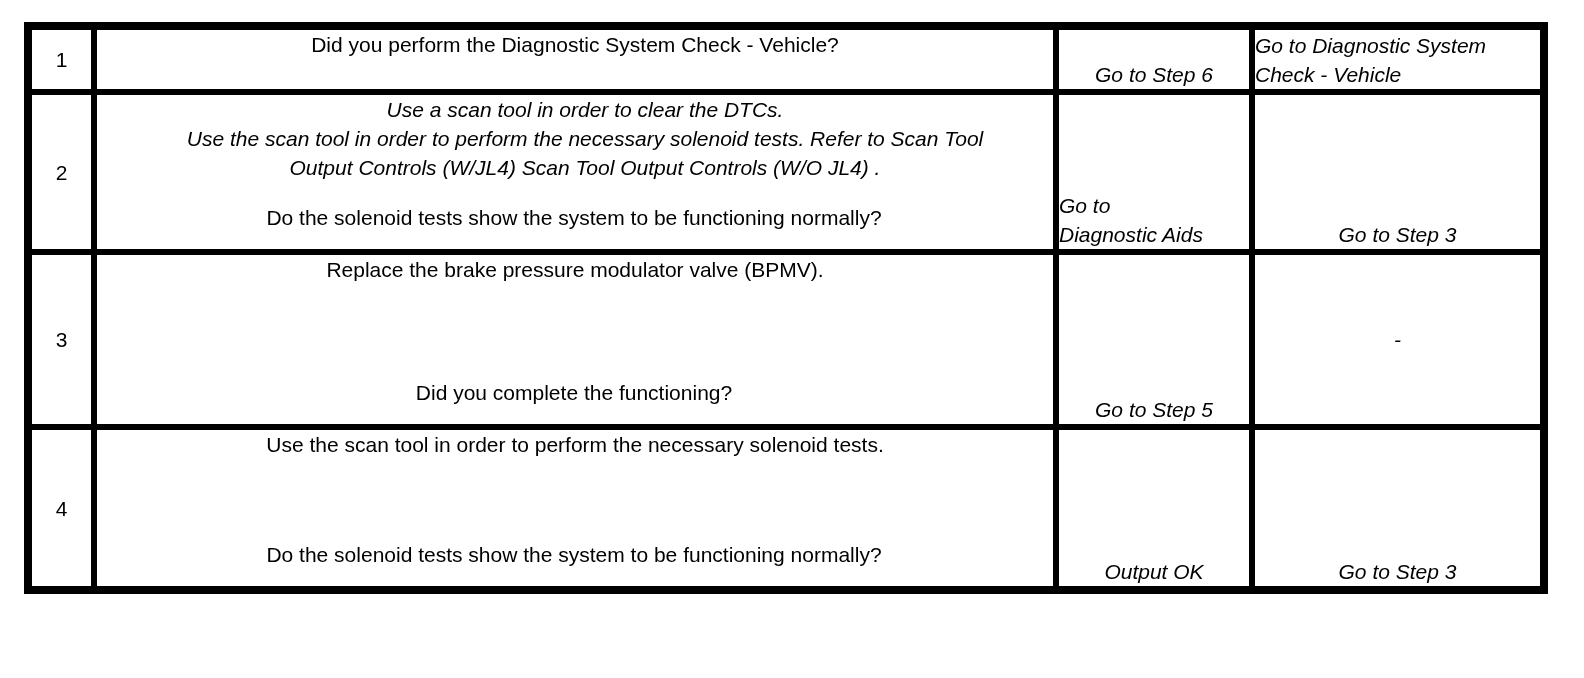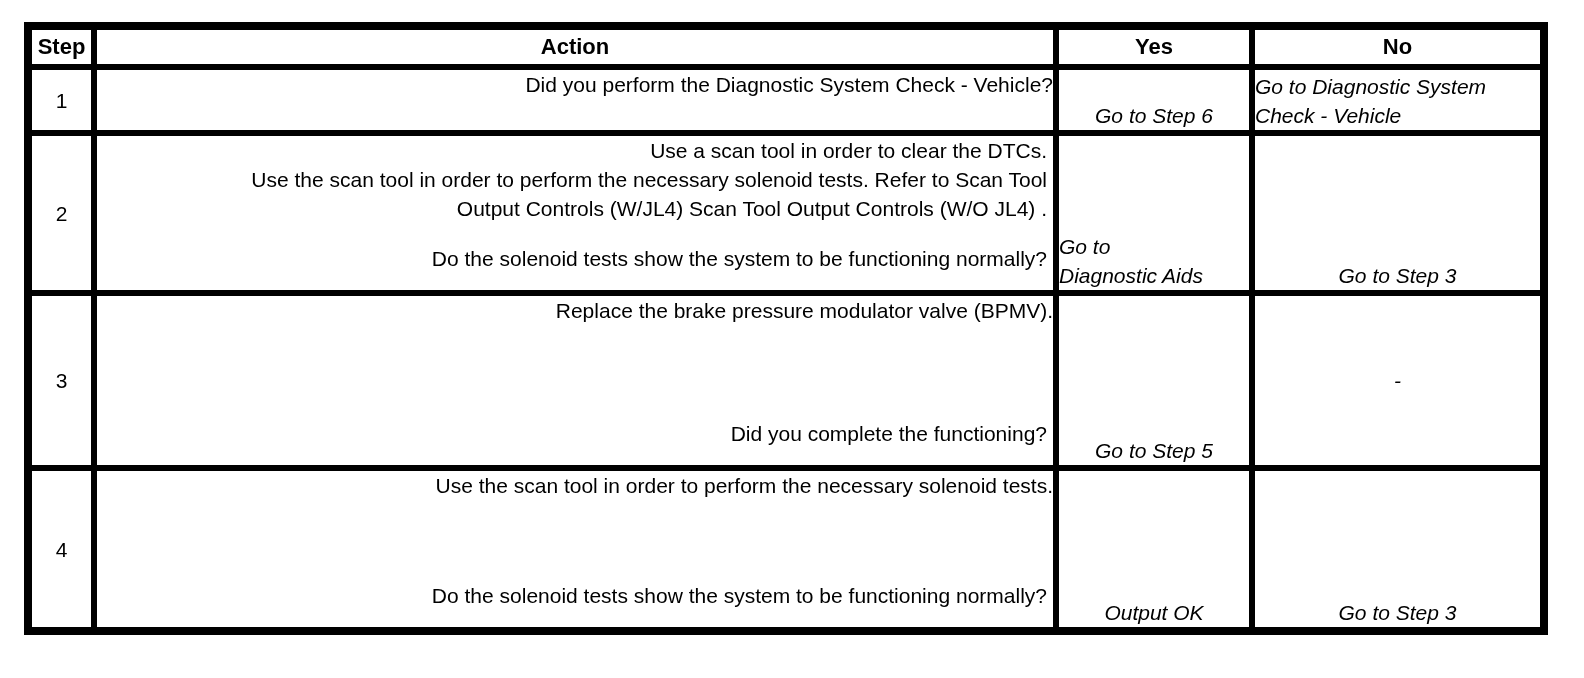--- a/index.html
+++ b/index.html
@@ -44,28 +44,29 @@
   tr.r2 { height: 160px; }
   tr.r3 { height: 175px; }
   tr.r4 { height: 163px; }
   .step-cell {
     text-align: center;
     vertical-align: middle;
   }
   .action-cell {
     position: relative;
     vertical-align: top;
-    text-align: right;
+    text-align: center;
     padding: 2px 6px 6px 4px;
     margin-top: 37px;
   }
   .action-steps {
     white-space: pre-line;
-    padding-left: 100px;
+    padding-left: 63px;
     max-width: 850px;
+    font-style: italic;
   }
   .question {
     position: absolute;
     left: 4px;
     right: 6px;
     bottom: 17px;
   }
   .result {
     vertical-align: bottom;
     padding: 2px 5px 6px 5px;
@@ -81,26 +82,20 @@
 
 <div class="table-wrap">
   <table class="diag">
     <colgroup>
       <col style="width:66px">
       <col style="width:962px">
       <col style="width:196px">
       <col style="width:292px">
     </colgroup>
     <tbody>
-        <tr>
-      <th>Step</th>
-      <th>Action</th>
-      <th>Yes</th>
-      <th>No</th>
-    </tr>
 
     <tr class="r1">
       <td class="step-cell">1</td>
       <td class="action-cell">
         <div>Did you perform the Diagnostic System Check - Vehicle?</div>
       </td>
       <td class="result ta-center">Go to Step 6</td>
       <td class="result ta-left">Go to Diagnostic System
 Check - Vehicle</td>
     </tr>

